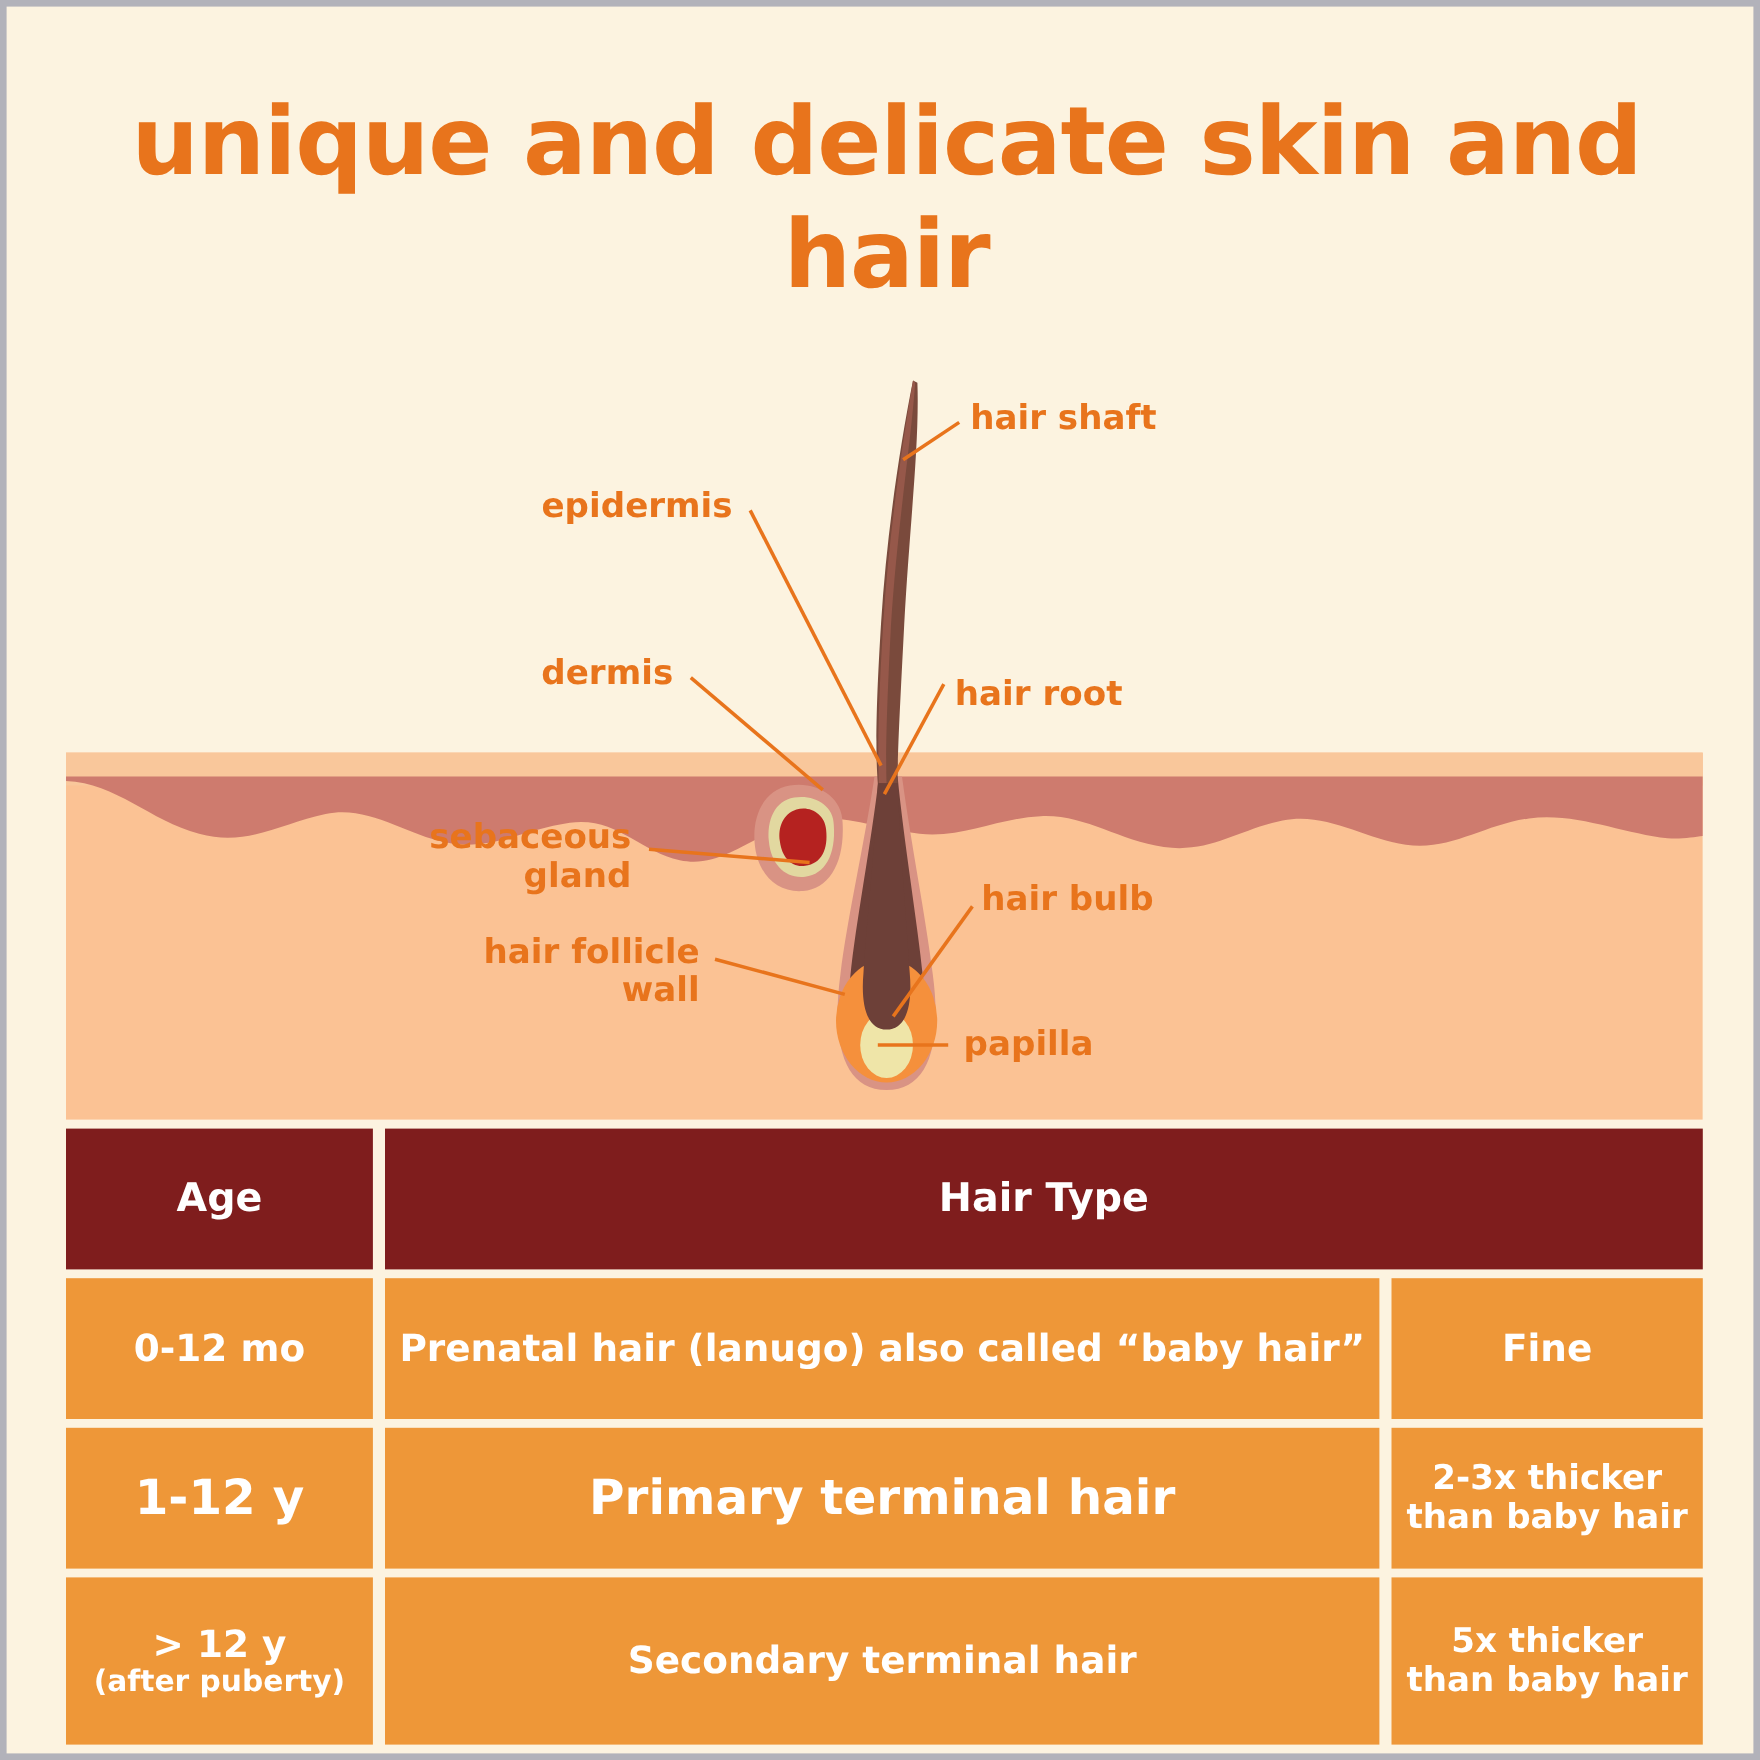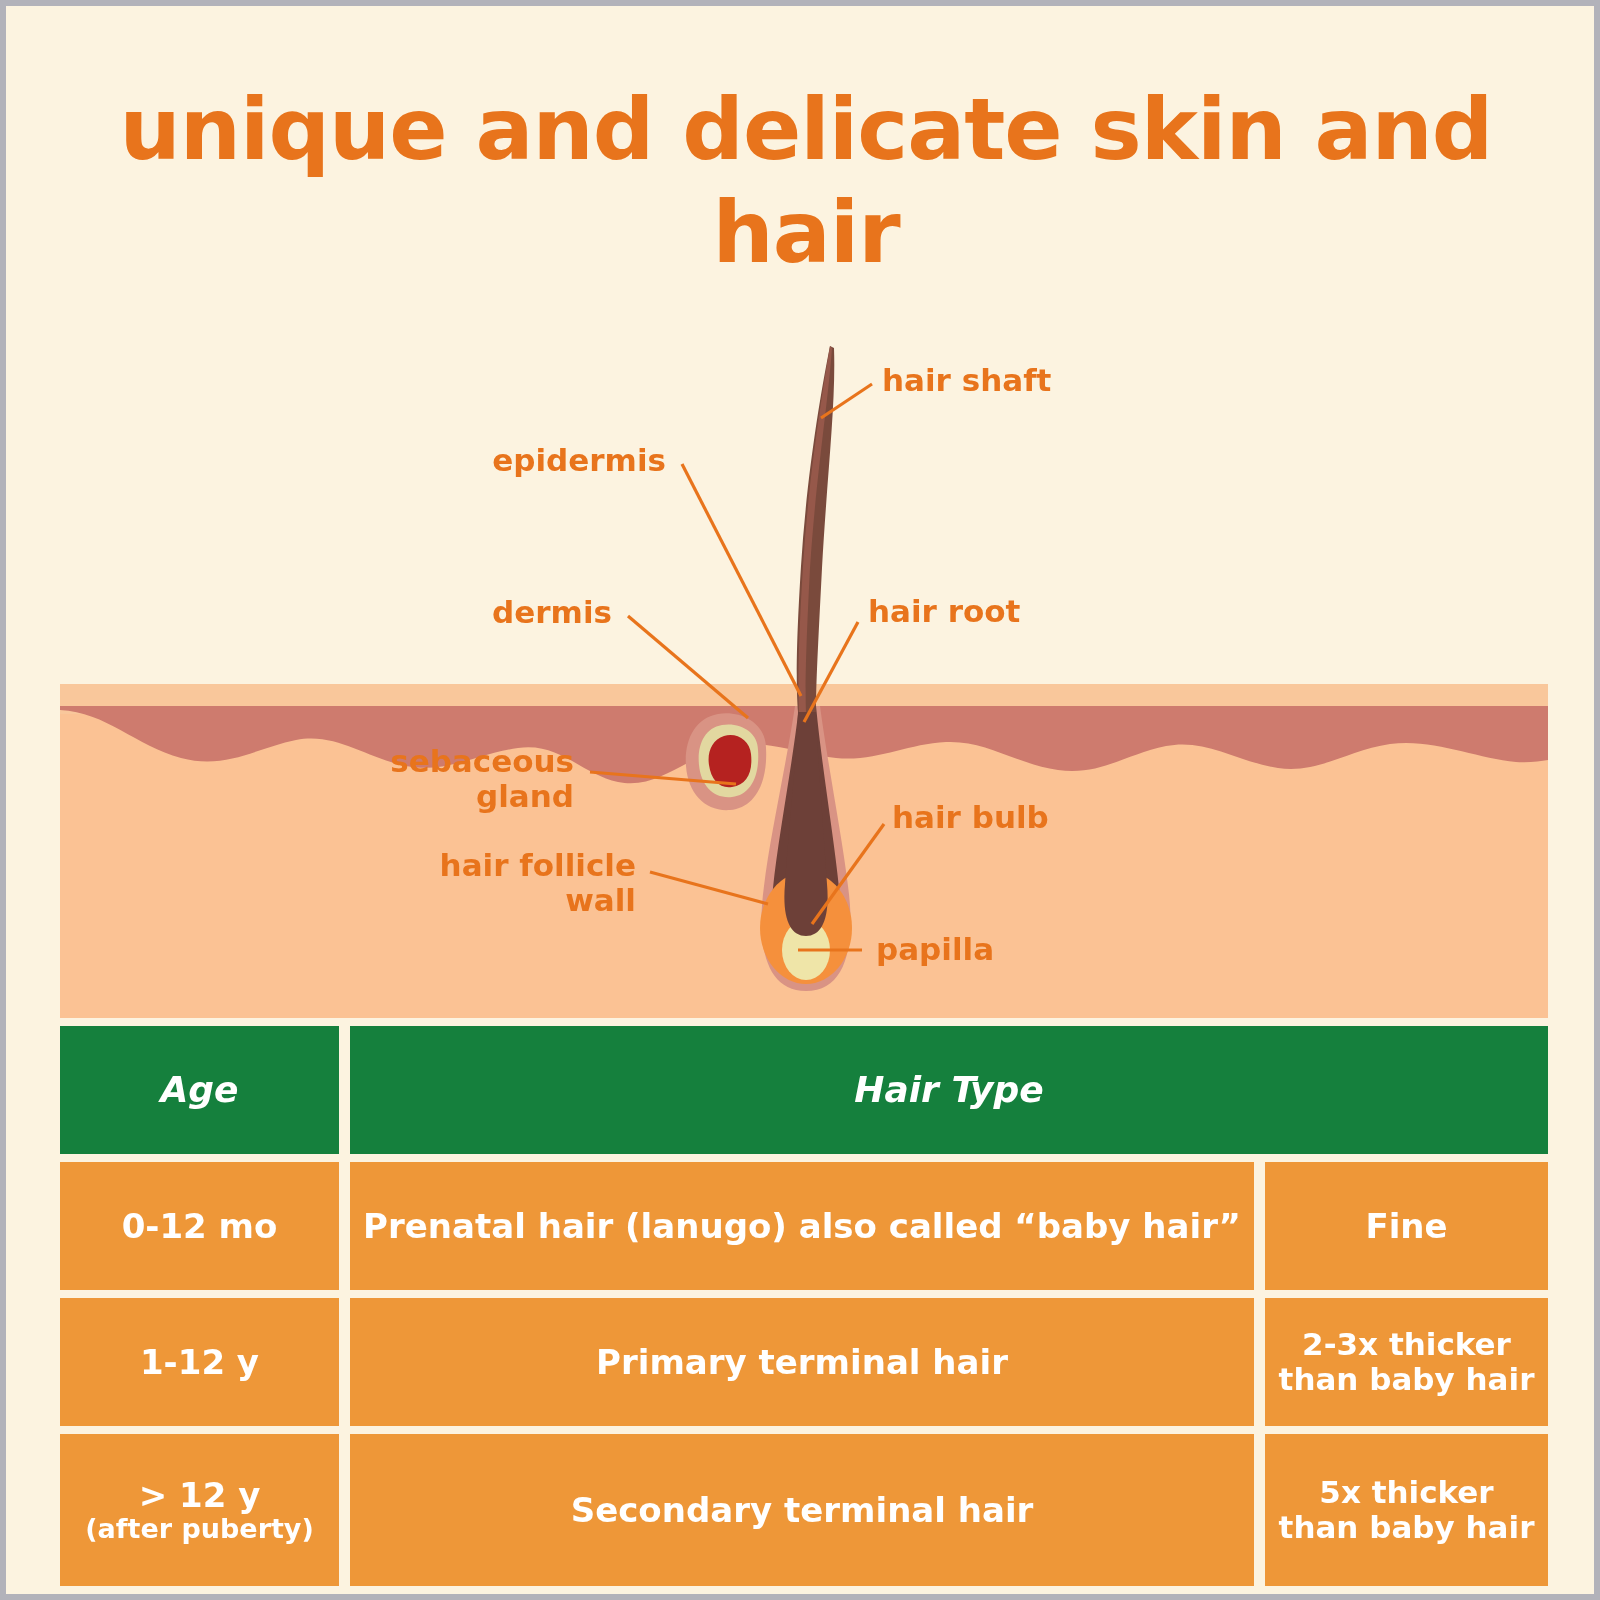--- a/index.html
+++ b/index.html
@@ -81,25 +81,25 @@
     font-family: "DejaVu Sans", sans-serif;
     font-weight: bold;
     box-sizing: border-box;
     padding: 4px 10px;
     line-height: 1.12;
   }
   .c-age   { width: 279px; flex: none; }
   .c-type  { flex: 1 1 auto; }
   .c-thick { width: 283px; flex: none; }
 
-  .trow.head .tcell { background: #15803d; height: 128px; font-size: 36px; font-style: italic; }
+  .trow.head .tcell { background: #7f1d1d; height: 128px; font-size: 36px; }
   .trow.body .tcell { background: #ee9738; }
 
   .trow.r1 .tcell { height: 128px; font-size: 34px; }
-  .trow.r2 .tcell { height: 128px; font-size: 34px; }
+  .trow.r2 .tcell { height: 128px; font-size: 44px; }
   .trow.r3 .tcell { height: 152px; font-size: 34px; }
 
   .trow.r2 .c-thick, .trow.r3 .c-thick { font-size: 31px; }
   .cellwrap { display: block; }
   .sub { display: block; font-size: 27px; }
 </style>
 </head>
 <body>
 
 <div class="poster">
@@ -207,21 +207,21 @@
       </g>
     </svg>
   </div>
 
   <div class="dlabel right" style="left:876px; top:357px;">hair shaft</div>
 
   <div class="dlabel left" style="left:300px; top:437px; width:360px;">epidermis</div>
 
   <div class="dlabel left" style="left:260px; top:589px; width:346px;">dermis</div>
 
-  <div class="dlabel right" style="left:862px; top:588px;">hair root</div>
+  <div class="dlabel right" style="left:862px; top:608px;">hair root</div>
 
   <div class="dlabel left" style="left:200px; top:738px; width:368px;">sebaceous
 gland</div>
 
   <div class="dlabel right" style="left:886px; top:794px;">hair bulb</div>
 
   <div class="dlabel left" style="left:240px; top:842px; width:390px;">hair follicle
 wall</div>
 
   <div class="dlabel right" style="left:870px; top:926px;">papilla</div>

